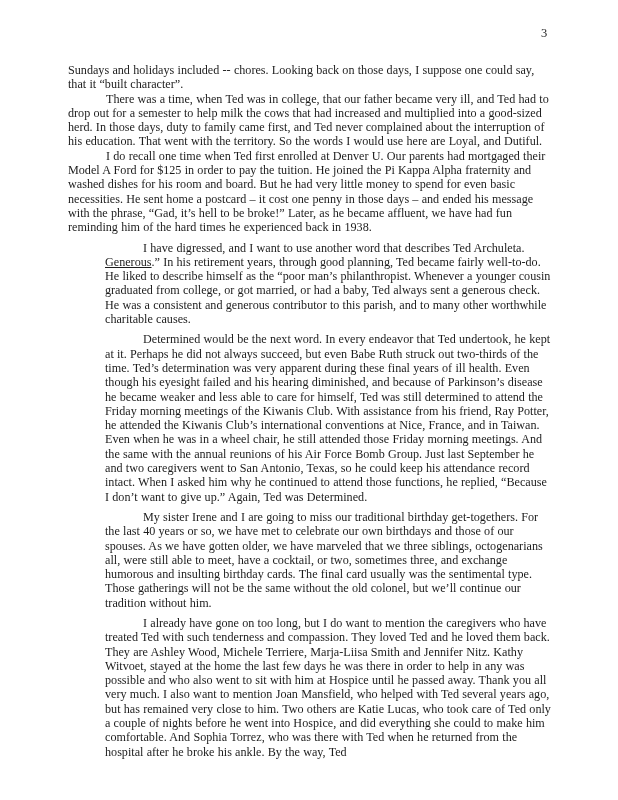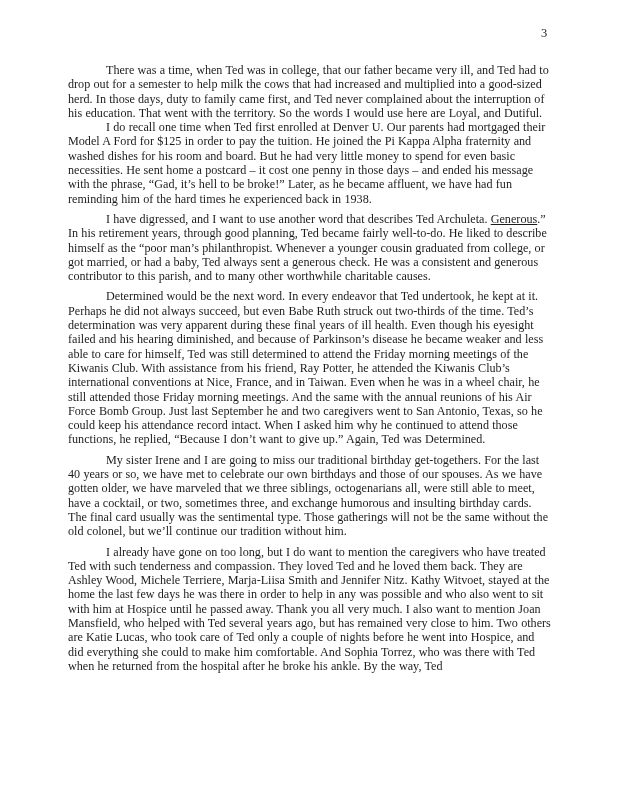--- a/index.html
+++ b/index.html
@@ -36,30 +36,32 @@
   }
   .text-block p {
     margin: 0;
     padding: 0;
   }
   .text-block p.indent {
     text-indent: 38px;
   }
   .text-block p.spaced {
     margin-top: 6px;
+    margin-left: 37px;
   }
   .seg-bold { font-weight: normal; }
   .seg-underline { text-decoration: underline; }
 </style>
 </head>
 <body>
 
 <div class="page">
   <div class="page-number">3</div>
   <div class="text-block" id="paragraphs-container">
+      <p><span>Sundays and holidays included -- chores. Looking back on those days, I suppose one could say, that it “built character”.</span></p>
       <p class="indent"><span>There was a time, when Ted was in college, that our father became very ill, and Ted had to drop out for a semester to help milk the cows that had increased and multiplied into a good-sized herd. In those days, duty to family came first, and Ted never complained about the interruption of his education. That went with the territory. So the words I would use here are </span><span class="seg-bold">Loyal</span><span>, and </span><span class="seg-bold">Dutiful</span><span>.</span></p>
       <p class="indent"><span>I do recall one time when Ted first enrolled at Denver U. Our parents had mortgaged their Model A Ford for $125 in order to pay the tuition. He joined the Pi Kappa Alpha fraternity and washed dishes for his room and board. But he had very little money to spend for even basic necessities. He sent home a postcard – it cost one penny in those days – and ended his message with the phrase, “Gad, it’s hell to be broke!” Later, as he became affluent, we have had fun reminding him of the hard times he experienced back in 1938.</span></p>
       <p class="indent spaced"><span>I have digressed, and I want to use another word that describes Ted Archuleta. </span><span class="seg-bold seg-underline">Generous</span><span>.” In his retirement years, through good planning, Ted became fairly well-to-do. He liked to describe himself as the “poor man’s philanthropist. Whenever a younger cousin graduated from college, or got married, or had a baby, Ted always sent a generous check. He was a consistent and generous contributor to this parish, and to many other worthwhile charitable causes.</span></p>
       <p class="indent spaced"><span class="seg-bold">Determined</span><span> would be the next word. In every endeavor that Ted undertook, he kept at it. Perhaps he did not always succeed, but even Babe Ruth struck out two-thirds of the time. Ted’s determination was very apparent during these final years of ill health. Even though his eyesight failed and his hearing diminished, and because of Parkinson’s disease he became weaker and less able to care for himself, Ted was still determined to attend the Friday morning meetings of the Kiwanis Club. With assistance from his friend, Ray Potter, he attended the Kiwanis Club’s international conventions at Nice, France, and in Taiwan. Even when he was in a wheel chair, he still attended those Friday morning meetings. And the same with the annual reunions of his Air Force Bomb Group. Just last September he and two caregivers went to San Antonio, Texas, so he could keep his attendance record intact. When I asked him why he continued to attend those functions, he replied, “Because I don’t want to give up.” Again, Ted was </span><span class="seg-bold">Determined</span><span>.</span></p>
       <p class="indent spaced"><span>My sister Irene and I are going to miss our traditional birthday get-togethers. For the last 40 years or so, we have met to celebrate our own birthdays and those of our spouses. As we have gotten older, we have marveled that we three siblings, octogenarians all, were still able to meet, have a cocktail, or two, sometimes three, and exchange humorous and insulting birthday cards. The final card usually was the sentimental type. Those gatherings will not be the same without the old colonel, but we’ll continue our tradition without him.</span></p>
       <p class="indent spaced"><span>I already have gone on too long, but I do want to mention the caregivers who have treated Ted with such tenderness and compassion. They loved Ted and he loved them back. They are Ashley Wood, Michele Terriere, Marja-Liisa Smith and Jennifer Nitz. Kathy Witvoet, stayed at the home the last few days he was there in order to help in any was possible and who also went to sit with him at Hospice until he passed away. Thank you all very much. I also want to mention Joan Mansfield, who helped with Ted several years ago, but has remained very close to him. Two others are Katie Lucas, who took care of Ted only a couple of nights before he went into Hospice, and did everything she could to make him comfortable. And Sophia Torrez, who was there with Ted when he returned from the hospital after he broke his ankle. By the way, Ted</span></p>
     </div>
 </div>
 
 </body></html>

